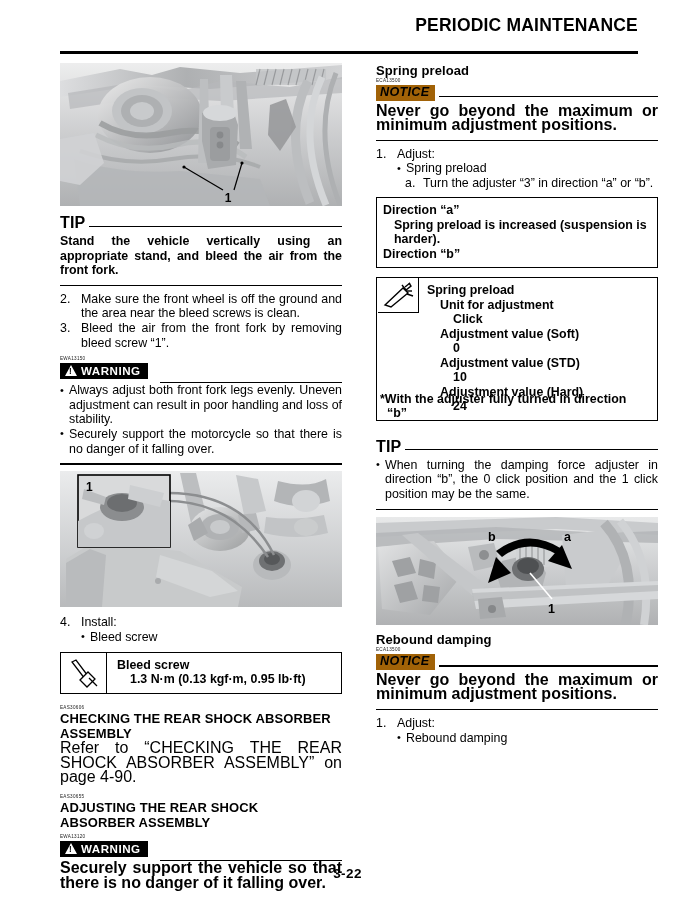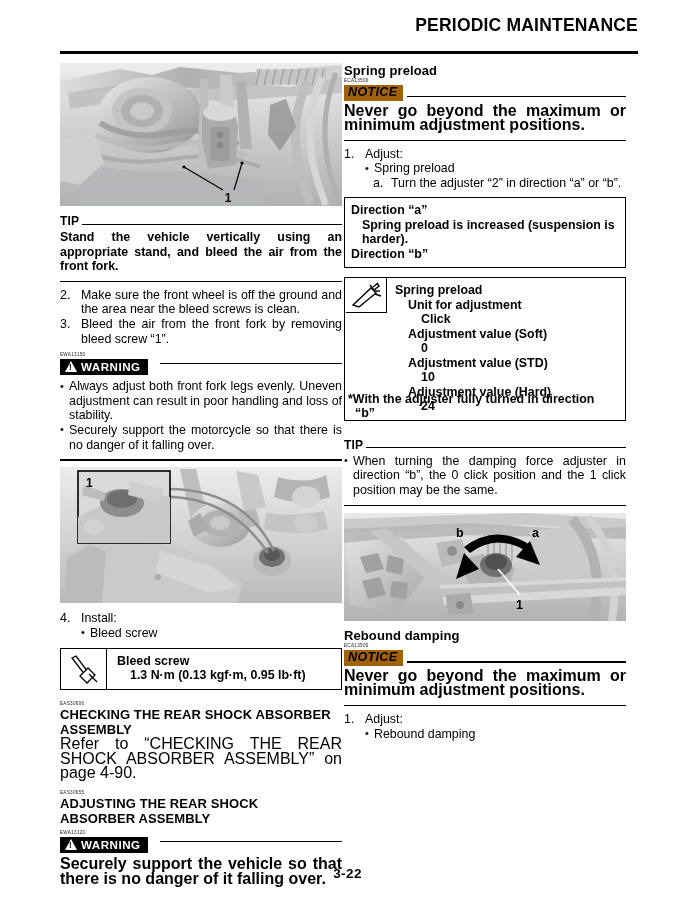--- a/index.html
+++ b/index.html
@@ -48,21 +48,21 @@
     background: #000;
   }
 
   
   .col {
     position: absolute;
     top: 63px;
     width: 282px;
   }
   .col-left  { left: 60px; }
-  .col-right { left: 344px; }
+  .col-right { left: 376px; }
 
   
   .para {
     font-size: 16px;
     line-height: 14.6px;
     font-weight: bold;
     text-align: justify;
   }
   .para.normal { font-weight: normal; }
 
@@ -79,21 +79,21 @@
   }
 
   
   .tip-head {
     display: flex;
     align-items: center;
     gap: 3px;
     margin-bottom: 2px;
   }
   .tip-head .lbl {
-    font-size: 12px;
+    font-size: 16px;
     font-weight: bold;
     letter-spacing: 0.2px;
   }
   .tip-head .line {
     flex: 1;
     height: 1px;
     background: #000;
     position: relative;
     top: 3px;
   }
@@ -134,21 +134,21 @@
     flex: 1;
     height: 1.4px;
     background: #000;
     position: relative;
     top: 4px;
   }
 
   
   .warn-head {
     display: flex;
-    align-items: flex-start;
+    align-items: flex-end;
     gap: 12px;
     margin-bottom: 4px;
   }
   .warn-badge {
     background: #000;
     color: #fff;
     font-size: 11.6px;
     font-weight: bold;
     letter-spacing: 0.5px;
     padding: 1.5px 7px 2px 5px;
@@ -583,21 +583,21 @@
 
     <ol class="numlist" style="margin-bottom:7px;">
       <li>
         <span class="num">1.</span>
         <span>Adjust:</span>
         <ul class="sub">
           <li>Spring preload</li>
         </ul>
         <div class="alpha-item">
           <span class="al">a.</span>
-          <span>Turn the adjuster “2” in direction “a” or “b”.</span>
+          <span>Turn the adjuster “3” in direction “a” or “b”.</span>
         </div>
       </li>
     </ol>
 
     <div class="box" style="margin-bottom:9px;">
       <div>Direction “a”</div>
       <div class="ind1">Spring preload is increased (suspension is harder).</div>
       <div>Direction “b”</div>
     </div>
 

